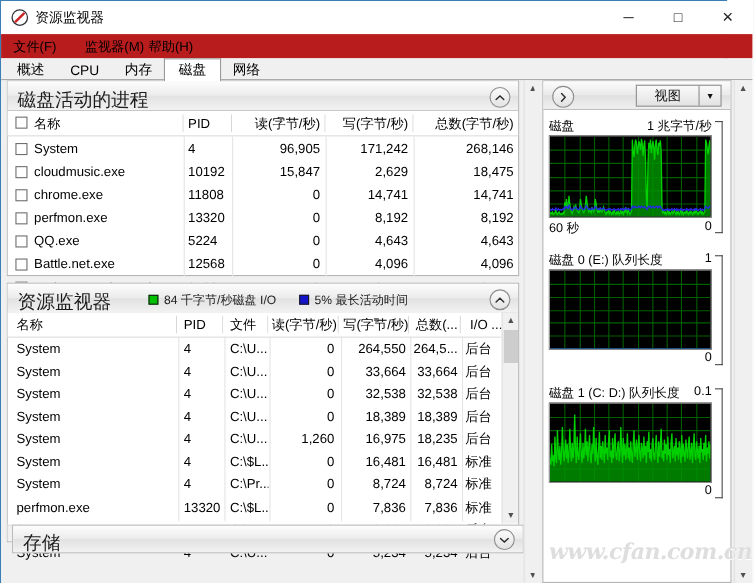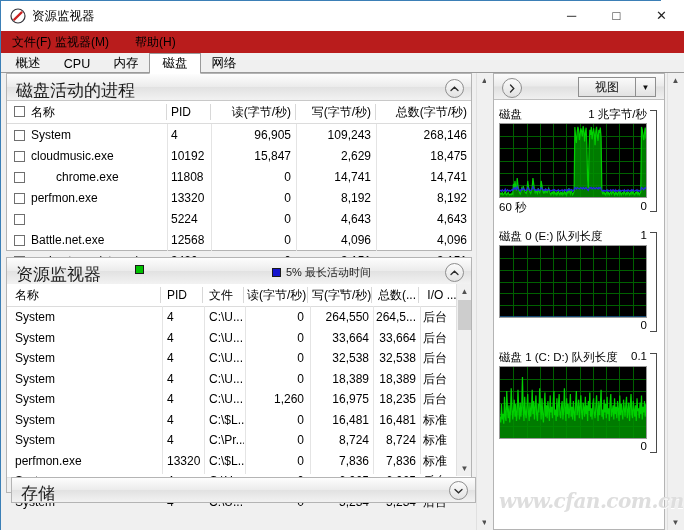--- a/index.html
+++ b/index.html
@@ -213,21 +213,21 @@
       </svg>
     </span>
     <span class="title-text">资源监视器</span>
     <div class="winbtn" style="left:548px">─</div>
     <div class="winbtn" style="left:593px">□</div>
     <div class="winbtn close" style="left:638px">✕</div>
   </div>
 
   <div class="menubar">
     <div class="menuitem" style="left:8px">文件(F)</div>
-    <div class="menuitem" style="left:51px">监视器(M)</div>
+    <div class="menuitem" style="left:73px">监视器(M)</div>
     <div class="menuitem" style="left:131px">帮助(H)</div>
   </div>
 
   <div class="tabstrip">
     <div class="tab" style="left:4px;width:46px">概述</div>
     <div class="tab" style="left:50px;width:52px">CPU</div>
     <div class="tab" style="left:102px;width:46px">内存</div>
     <div class="tab active" style="left:148px;width:52px">磁盘</div>
     <div class="tab" style="left:200px;width:46px">网络</div>
   </div>
@@ -274,49 +274,50 @@
         <div class="colsep" style="left:204px;top:50px;height:127px"></div>
         <div class="colsep" style="left:289px;top:50px;height:127px"></div>
         <div class="colsep" style="left:369px;top:50px;height:127px"></div>
 
         <div id="proc-rows">
             <div class="trow" style="top: 51px;">
               <div class="chk" style="left: 7px; top: 5px;"></div>
               <div class="cell" style="left: 24px; width: 135px;">System</div>
               <div class="cell" style="left: 164px; width: 40px;">4</div>
               <div class="cell r" style="left: 208px; width: 81px; padding-right: 5px;">96,905</div>
-              <div class="cell r" style="left: 293px; width: 76px; padding-right: 5px;">109,243</div>
+              <div class="cell r" style="left: 293px; width: 76px; padding-right: 5px;">171,242</div>
               <div class="cell r" style="left: 373px; width: 92px; padding-right: 5px;">268,146</div>
             </div>
             <div class="trow" style="top: 72px;">
               <div class="chk" style="left: 7px; top: 5px;"></div>
               <div class="cell" style="left: 24px; width: 135px;">cloudmusic.exe</div>
               <div class="cell" style="left: 164px; width: 40px;">10192</div>
               <div class="cell r" style="left: 208px; width: 81px; padding-right: 5px;">15,847</div>
               <div class="cell r" style="left: 293px; width: 76px; padding-right: 5px;">2,629</div>
               <div class="cell r" style="left: 373px; width: 92px; padding-right: 5px;">18,475</div>
             </div>
             <div class="trow" style="top: 93px;">
               <div class="chk" style="left: 7px; top: 5px;"></div>
-              <div class="cell" style="left: 24px; width: 135px; margin-left: 25px;">chrome.exe</div>
+              <div class="cell" style="left: 24px; width: 135px;">chrome.exe</div>
               <div class="cell" style="left: 164px; width: 40px;">11808</div>
               <div class="cell r" style="left: 208px; width: 81px; padding-right: 5px;">0</div>
               <div class="cell r" style="left: 293px; width: 76px; padding-right: 5px;">14,741</div>
               <div class="cell r" style="left: 373px; width: 92px; padding-right: 5px;">14,741</div>
             </div>
             <div class="trow" style="top: 114px;">
               <div class="chk" style="left: 7px; top: 5px;"></div>
               <div class="cell" style="left: 24px; width: 135px;">perfmon.exe</div>
               <div class="cell" style="left: 164px; width: 40px;">13320</div>
               <div class="cell r" style="left: 208px; width: 81px; padding-right: 5px;">0</div>
               <div class="cell r" style="left: 293px; width: 76px; padding-right: 5px;">8,192</div>
               <div class="cell r" style="left: 373px; width: 92px; padding-right: 5px;">8,192</div>
             </div>
             <div class="trow" style="top: 135px;">
               <div class="chk" style="left: 7px; top: 5px;"></div>
+              <div class="cell" style="left: 24px; width: 135px;">QQ.exe</div>
               <div class="cell" style="left: 164px; width: 40px;">5224</div>
               <div class="cell r" style="left: 208px; width: 81px; padding-right: 5px;">0</div>
               <div class="cell r" style="left: 293px; width: 76px; padding-right: 5px;">4,643</div>
               <div class="cell r" style="left: 373px; width: 92px; padding-right: 5px;">4,643</div>
             </div>
             <div class="trow" style="top: 156px;">
               <div class="chk" style="left: 7px; top: 5px;"></div>
               <div class="cell" style="left: 24px; width: 135px;">Battle.net.exe</div>
               <div class="cell" style="left: 164px; width: 40px;">12568</div>
               <div class="cell r" style="left: 208px; width: 81px; padding-right: 5px;">0</div>
@@ -332,20 +333,21 @@
               <div class="cell r" style="left: 373px; width: 92px; padding-right: 5px;">3,151</div>
             </div>
           </div>
       </div>
 
       <div class="panel" style="top:184px;height:236px;width:466px">
         <div class="panel-header">
           <span class="panel-title">资源监视器</span>
           <div class="legend" style="left:128px">
             <span class="sw" style="background:#00c000"></span>
+            <span>84 千字节/秒磁盘 I/O</span>
           </div>
           <div class="legend" style="left:265px">
             <span class="sw" style="background:#1414cd"></span>
             <span>5% 最长活动时间</span>
           </div>
           <div class="chevbtn">
             <svg width="9" height="6" viewBox="0 0 9 6">
                 <path d="M1 4.5 L4.5 1.2 L8 4.5" stroke="#2a2a2a" stroke-width="1.3" fill="none" stroke-linecap="round"></path>
               </svg>
           </div>

